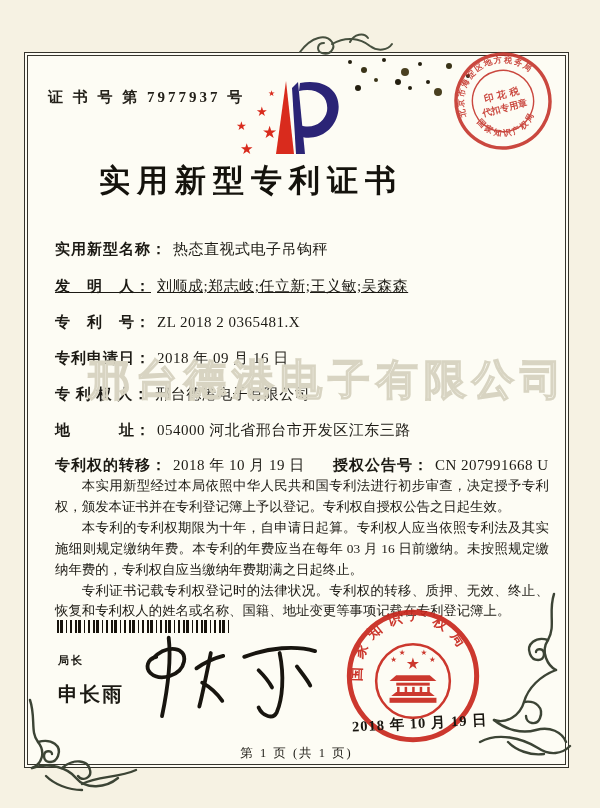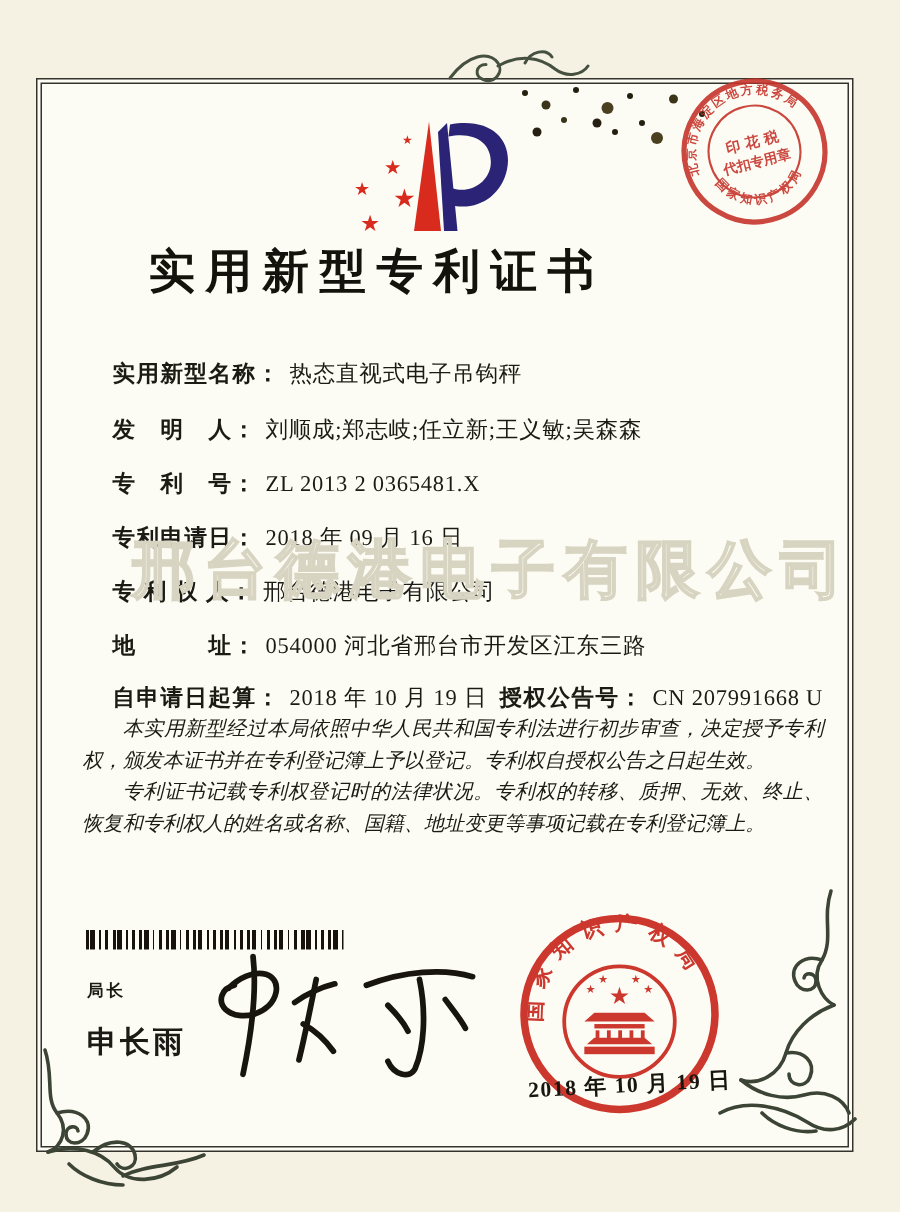--- a/index.html
+++ b/index.html
@@ -27,41 +27,41 @@
 
   .logo{position:absolute;left:232px;top:78px;width:108px;height:82px;}
 
   .title{
     position:absolute;left:24px;top:160px;width:454px;
     text-align:center;font-size:31px;font-weight:bold;letter-spacing:7px;
     color:#14120c;
   }
 
   .fields{position:absolute;left:55px;top:240px;width:500px;font-size:15px;}
-  .field-row{position:absolute;left:0;white-space:nowrap;margin-left:20px;}
+  .field-row{position:absolute;left:0;white-space:nowrap;}
   .field-label{font-weight:bold;letter-spacing:1px;}
   .field-value{margin-left:6px;letter-spacing:0.5px;}
-  .row0{top:0px;}.row1{top:37px;}.row2{top:73px;}.row3{top:109px;}
+  .row0{top:0px;}.row1{top:37px;text-decoration:underline;}.row2{top:73px;}.row3{top:109px;}
   .row4{top:145px;}.row5{top:181px;}.row6{top:216px;}
   .row6b{position:absolute;left:278px;top:216px;white-space:nowrap;}
 
   .watermark{
     position:absolute;left:88px;top:352px;width:500px;
     font-size:42px;font-weight:bold;letter-spacing:6px;white-space:nowrap;
     color:transparent;-webkit-text-stroke:1.3px #d8d4c2;
     text-shadow:0 0 0 rgba(0,0,0,0);
     z-index:1;pointer-events:none;
     font-family:"Liberation Sans","DejaVu Sans",sans-serif;
   }
 
   .body-text{
     position:absolute;left:55px;top:476px;width:494px;
     font-size:13.4px;line-height:1.56;text-align:justify;z-index:2;
   }
-  .body-text p{margin:0;text-indent:2em;font-style:italic;}
+  .body-text p{margin:0;text-indent:2em;}
 
   .barcode{
     position:absolute;left:57px;top:620px;width:172px;height:13px;
     background:repeating-linear-gradient(90deg,
       #17130c 0 2px,#fdfcf4 2px 3px,#17130c 3px 6px,#fdfcf4 6px 9px,
       #17130c 9px 10px,#fdfcf4 10px 13px,#17130c 13px 15px,#fdfcf4 15px 18px);
   }
 
   .sig-title{position:absolute;left:58px;top:653px;font-size:11px;font-weight:bold;letter-spacing:2px;}
   .sig-name{position:absolute;left:58px;top:681px;font-size:20px;font-weight:bold;letter-spacing:2px;}
@@ -96,20 +96,21 @@
 </style>
 </head>
 <body>
 
 <div id="canvas">
 
   <div class="frame"></div>
 
   <div class="watermark">邢台德港电子有限公司</div>
 
+  <div class="cert-no">证 书 号 第 7977937 号</div>
 
   <svg class="logo" viewBox="0 0 108 82" aria-hidden="true">
     <polygon points="54,3 62,76 44,76" fill="#d92b1d"></polygon>
     <polygon points="66,4 73,76 64,76 60,10" fill="#2b2476"></polygon>
     <path d="M68,5 C96,0 110,16 106,35 C102,54 84,64 66,58 L68,47 C81,52 93,44 95,33 C97,19 86,9 67,13 Z" fill="#2b2476"></path>
     <g fill="#d92b1d" font-family="'DejaVu Sans',sans-serif">
       <text x="36" y="18" font-size="8">★</text>
       <text x="24" y="38" font-size="13">★</text>
       <text x="4" y="52" font-size="12">★</text>
       <text x="30" y="60" font-size="17">★</text>
@@ -120,41 +121,42 @@
   <div class="title">实用新型专利证书</div>
 
   <div class="fields">
     <div class="field-row row0">
       <span class="field-label">实用新型名称：</span><span class="field-value">热态直视式电子吊钩秤</span>
     </div>
     <div class="field-row row1">
       <span class="field-label">发　明　人：</span><span class="field-value">刘顺成;郑志岐;任立新;王义敏;吴森森</span>
     </div>
     <div class="field-row row2">
-      <span class="field-label">专　利　号：</span><span class="field-value">ZL 2013 2 0365481.X</span>
+      <span class="field-label">专　利　号：</span><span class="field-value">ZL 2018 2 0365481.X</span>
     </div>
     <div class="field-row row3">
       <span class="field-label">专利申请日：</span><span class="field-value">2018 年 09 月 16 日</span>
     </div>
     <div class="field-row row4">
       <span class="field-label">专 利 权 人：</span><span class="field-value">邢台德港电子有限公司</span>
     </div>
     <div class="field-row row5">
       <span class="field-label">地　　　址：</span><span class="field-value">054000 河北省邢台市开发区江东三路</span>
     </div>
     <div class="field-row row6">
-      <span class="field-label">自申请日起算：</span><span class="field-value">2018 年 10 月 19 日</span>
+      <span class="field-label">专利权的转移：</span><span class="field-value">2018 年 10 月 19 日</span>
     </div>
     <div class="row6b">
       <span class="field-label">授权公告号：</span><span class="field-value">CN 207991668 U</span>
     </div>
   </div>
 
   <div class="body-text">
     <p>本实用新型经过本局依照中华人民共和国专利法进行初步审查，决定授予专利权，颁发本证书并在专利登记簿上予以登记。专利权自授权公告之日起生效。</p>
+    <p>本专利的专利权期限为十年，自申请日起算。专利权人应当依照专利法及其实施细则规定缴纳年费。本专利的年费应当在每年 03 月 16 日前缴纳。未按照规定缴纳年费的，专利权自应当缴纳年费期满之日起终止。</p>
     <p>专利证书记载专利权登记时的法律状况。专利权的转移、质押、无效、终止、恢复和专利权人的姓名或名称、国籍、地址变更等事项记载在专利登记簿上。</p>
   </div>
 
   <div class="barcode"></div>
 
   <div class="sig-title">局长</div>
   <div class="sig-name">申长雨</div>
 
   <svg class="signature" viewBox="0 0 230 95" aria-hidden="true">
     <g fill="none" stroke="#18150f" stroke-width="4" stroke-linecap="round" stroke-linejoin="round">
@@ -245,14 +247,15 @@
       <path d="M76,2 C70,20 78,34 70,48 C62,60 70,74 78,78"></path>
       <path d="M70,48 C58,44 48,52 52,62 C55,70 66,70 66,62 C66,56 58,56 58,60"></path>
       <path d="M78,78 C62,84 50,96 46,110 C42,124 28,132 16,128"></path>
       <path d="M46,110 C58,108 66,116 62,126 C59,134 48,132 48,124"></path>
       <path d="M16,128 C28,138 44,142 58,138 C72,134 84,140 88,150"></path>
       <path d="M2,150 C20,140 44,146 60,156 C72,164 84,162 92,154"></path>
       <path d="M30,150 C38,158 52,164 66,162"></path>
     </g>
   </svg>
 
+  <div class="footer">第 1 页 (共 1 页)</div>
 
 </div>
 
 </body></html>

